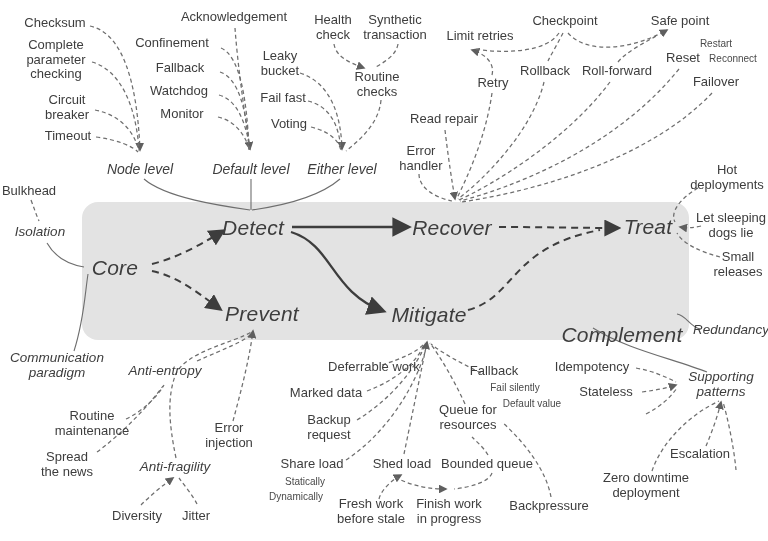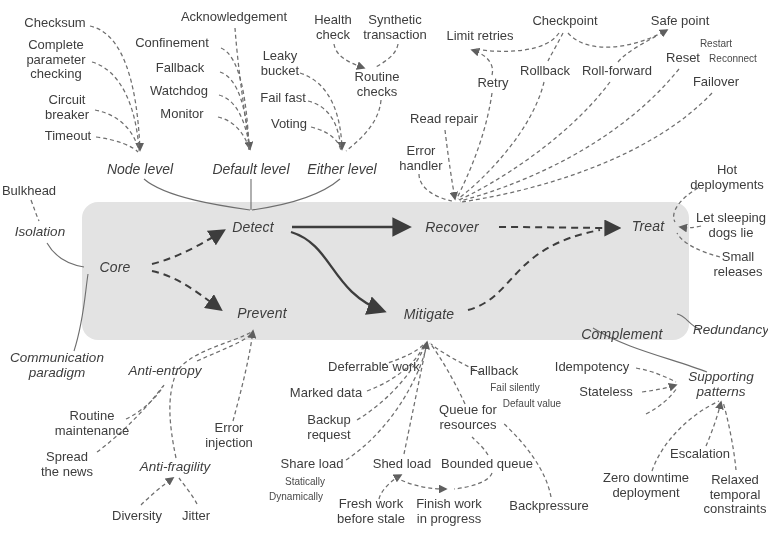--- a/index.html
+++ b/index.html
@@ -7,21 +7,21 @@
   #stage{position:relative;width:768px;height:541px;background:#ffffff;overflow:hidden;}
   #band{position:absolute;border-radius:16px;}
   #connectors{position:absolute;left:0;top:0;width:768px;height:541px;}
   .edge{fill:none;}
   .edge.dashed{stroke:#6e6e6e;stroke-width:1.25;stroke-dasharray:4 3;}
   .edge.solid-thin{stroke:#6e6e6e;stroke-width:1.1;}
   .edge.flow-dashed{stroke:#3d3d3d;stroke-width:2;stroke-dasharray:7 5;}
   .edge.flow-solid{stroke:#3d3d3d;stroke-width:2.3;}
   .node{position:absolute;transform:translate(-50%,-50%);text-align:center;
         color:#3d3d3d;font-size:13px;line-height:1.12;white-space:nowrap;}
-  .node.category{font-style:italic;font-size:14px;letter-spacing:.2px;}
+  .node.category{font-style:italic;font-size:21px;letter-spacing:.2px;}
   .node.level{font-style:italic;font-size:14px;}
   .node.italic{font-style:italic;font-size:13.5px;}
   .node.small{font-size:10px;color:#4a4a4a;}
 </style>
 </head>
 <body>
 
 <div id="stage" style="background: rgb(255, 255, 255);">
   <div id="band" style="left: 82px; top: 202px; width: 607px; height: 138px; border-radius: 16px; background: rgb(227, 227, 227);"></div>
   <svg id="connectors" viewBox="0 0 768 541" xmlns="http://www.w3.org/2000/svg">
@@ -169,14 +169,13 @@
     <div class="node plain" style="left: 487px; top: 464px;">Bounded queue</div>
     <div class="node plain" style="left: 494px; top: 371px;">Fallback</div>
     <div class="node small" style="left: 515px; top: 388px;">Fail silently</div>
     <div class="node small" style="left: 532px; top: 404px;">Default value</div>
     <div class="node plain" style="left: 549px; top: 506px;">Backpressure</div>
     <div class="node plain" style="left: 592px; top: 367px;">Idempotency</div>
     <div class="node plain" style="left: 606px; top: 392px; text-align: center;">Stateless</div>
     <div class="node italic" style="left: 721px; top: 384px;">Supporting<br>patterns</div>
     <div class="node plain" style="left: 700px; top: 454px;">Escalation</div>
     <div class="node plain" style="left: 646px; top: 486px;">Zero downtime<br>deployment</div>
-    <div class="node plain" style="left: 735px; top: 495px;">Relaxed<br>temporal<br>constraints</div>
   </div>
 
 </body></html>

